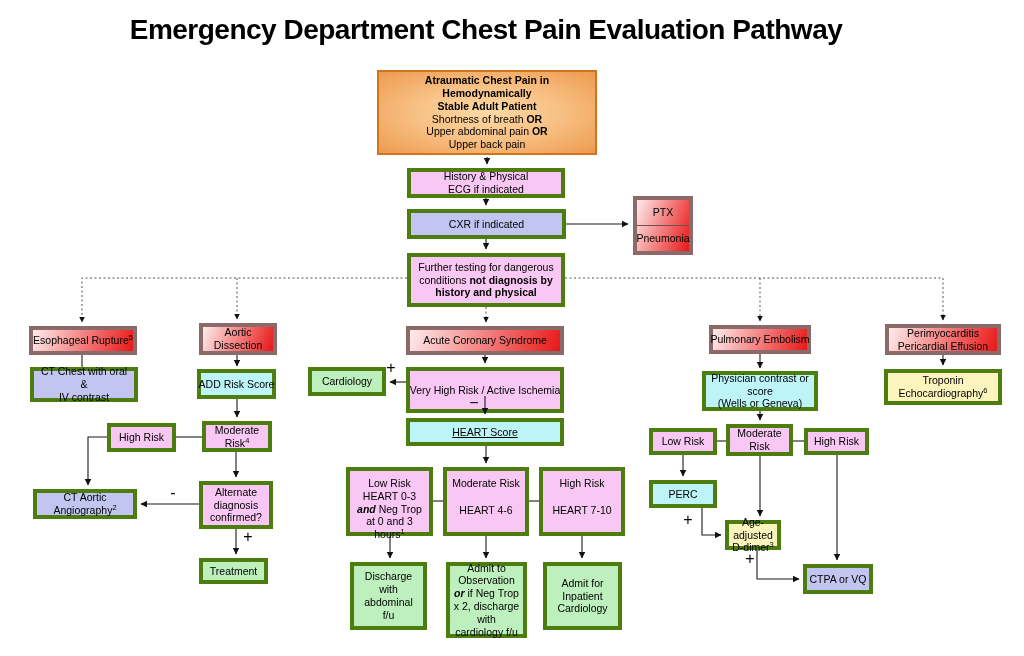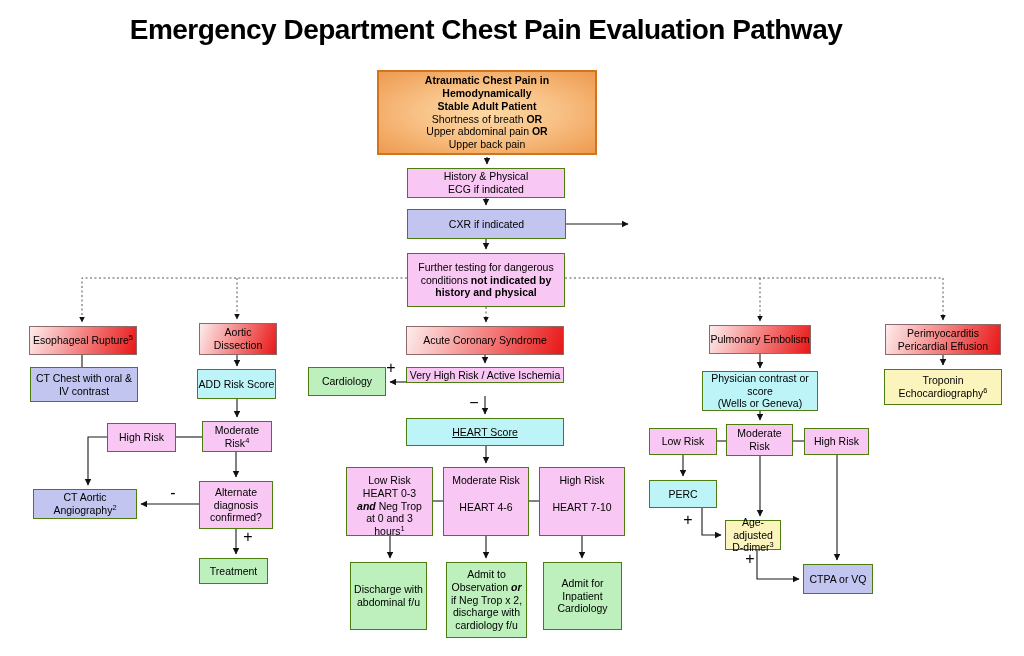--- a/index.html
+++ b/index.html
@@ -1,20 +1,20 @@
 <!DOCTYPE html>
 <html><head>
 <meta charset="utf-8">
 <style>
   html,body{margin:0;padding:0;background:#fff;}
   #canvas{position:relative;width:1024px;height:656px;background:#fff;overflow:hidden;
           font-family:"Liberation Sans",sans-serif;color:#000;}
   #title{position:absolute;left:0;top:14px;width:972px;text-align:center;
          font-size:28px;font-weight:bold;letter-spacing:-0.5px;}
-  .node{position:absolute;box-sizing:border-box;border:1px solid #4d7c0f;
+  .node{position:absolute;box-sizing:border-box;border:4px solid #4d7c0f;
         display:flex;flex-direction:column;align-items:center;justify-content:center;
         text-align:center;font-size:10.5px;line-height:1.22;padding:2px 3px;}
   .pink{background:#f9c7f3;}
   .lav{background:#c2c5ef;}
   .cyan{background:#bcf4f7;}
   .green{background:#bdf0bc;}
   .yellow{background:#fbf5bd;}
   .redgrad{background:linear-gradient(110deg,#fdecec 0%,#f58a8a 45%,#e81717 100%);border-color:#8d6a6a;}
   .orangegrad{background:radial-gradient(ellipse at center,#fdd9a4 0%,#f8c287 45%,#ee9a4e 100%);
               border:2px solid #d2741c;}
@@ -97,23 +97,27 @@
 
   <div class="node pink" style="left:407px;top:168px;width:158px;height:30px;">
     <div>History &amp; Physical</div>
     <div>ECG if indicated</div>
   </div>
 
   <div class="node lav nowrap" style="left:407px;top:209px;width:159px;height:30px;">
     <div>CXR if indicated</div>
   </div>
 
+  <div class="node redgrad" style="left:633px;top:196px;width:60px;height:59px;padding:0;">
+    <div class="ptxcell first">PTX</div>
+    <div class="ptxcell">Pneumonia</div>
+  </div>
 
   <div class="node pink" style="left:407px;top:253px;width:158px;height:54px;">
-    <div><span>Further testing for dangerous conditions </span><span class="b">not indicated by history and physical</span></div>
+    <div><span>Further testing for dangerous conditions </span><span class="b">not diagnosis by history and physical</span></div>
   </div>
 
   <div class="node redgrad nowrap" style="left:29px;top:326px;width:108px;height:29px;">
     <div><span>Esophageal Rupture</span><sup>5</sup></div>
   </div>
 
   <div class="node lav" style="left:30px;top:367px;width:108px;height:35px;">
     <div>CT Chest with oral &amp;</div>
     <div>IV contrast</div>
   </div>
@@ -148,21 +152,21 @@
   </div>
 
   <div class="node redgrad nowrap" style="left:406px;top:326px;width:158px;height:29px;">
     <div>Acute Coronary Syndrome</div>
   </div>
 
   <div class="node green nowrap" style="left:308px;top:367px;width:78px;height:29px;">
     <div>Cardiology</div>
   </div>
 
-  <div class="node pink nowrap" style="left:406px;top:367px;width:158px;height:16px;">
+  <div class="node pink nowrap" style="left:406px;top:367px;width:158px;height:46px;">
     <div>Very High Risk / Active Ischemia</div>
   </div>
 
   <div class="node cyan nowrap" style="left:406px;top:418px;width:158px;height:28px;text-decoration:underline;">
     <div>HEART Score</div>
   </div>
 
   <div class="node pink" style="left:346px;top:467px;width:87px;height:69px;justify-content:flex-start;padding-top:6px;">
     <div>Low Risk</div>
     <div class="gap10"></div>

